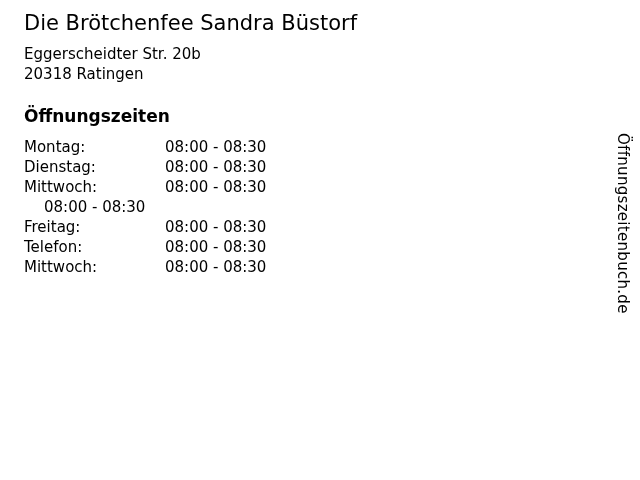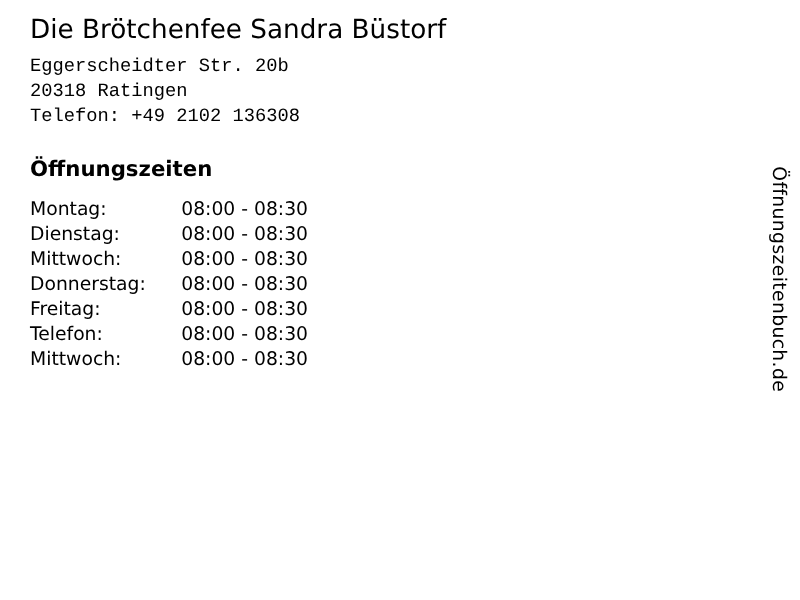--- a/index.html
+++ b/index.html
@@ -17,76 +17,73 @@
   .business-name {
     font-size: 21px;
     font-weight: normal;
     line-height: 26px;
     margin: 0;
   }
   .address {
     margin-top: 8px;
     font-size: 15px;
     line-height: 20px;
-    font-family: Liberation Mono, monospace;
   }
   .hours-heading {
     font-size: 17px;
     font-weight: bold;
     line-height: 20px;
     margin: 22px 16px 0 0;
   }
   .hours {
     margin-top: 11px;
     font-size: 15px;
     line-height: 20px;
   }
   .hours-row { display: flex; }
   .hours-day { width: 121px; flex: 0 0 121px; }
-  .hours-time { white-space: pre; }
+  .hours-time { white-space: pre; margin-left: 20px; }
   .watermark {
     position: absolute;
     top: 133px;
     right: 8px;
     writing-mode: vertical-rl;
     font-size: 15px;
     letter-spacing: 0.3px;
     line-height: 18px;
   }
 </style>
 </head>
 <body>
 
 <div class="page">
 
   <h1 class="business-name">Die Brötchenfee Sandra Büstorf</h1>
 
   <div class="address">
     <div>Eggerscheidter Str. 20b</div>
     <div>20318 Ratingen</div>
-    <div>Telefon: +49 2102 136308</div>
   </div>
 
   <h2 class="hours-heading">Öffnungszeiten</h2>
 
   <div class="hours">
     <div class="hours-row">
       <span class="hours-day">Montag:</span>
       <span class="hours-time">08:00 - 08:30</span>
     </div>
     <div class="hours-row">
       <span class="hours-day">Dienstag:</span>
       <span class="hours-time">08:00 - 08:30</span>
     </div>
     <div class="hours-row">
       <span class="hours-day">Mittwoch:</span>
       <span class="hours-time">08:00 - 08:30</span>
     </div>
     <div class="hours-row">
-      <span class="hours-day">Donnerstag:</span>
       <span class="hours-time">08:00 - 08:30</span>
     </div>
     <div class="hours-row">
       <span class="hours-day">Freitag:</span>
       <span class="hours-time">08:00 - 08:30</span>
     </div>
     <div class="hours-row">
       <span class="hours-day">Telefon:</span>
       <span class="hours-time">08:00 - 08:30</span>
     </div>

